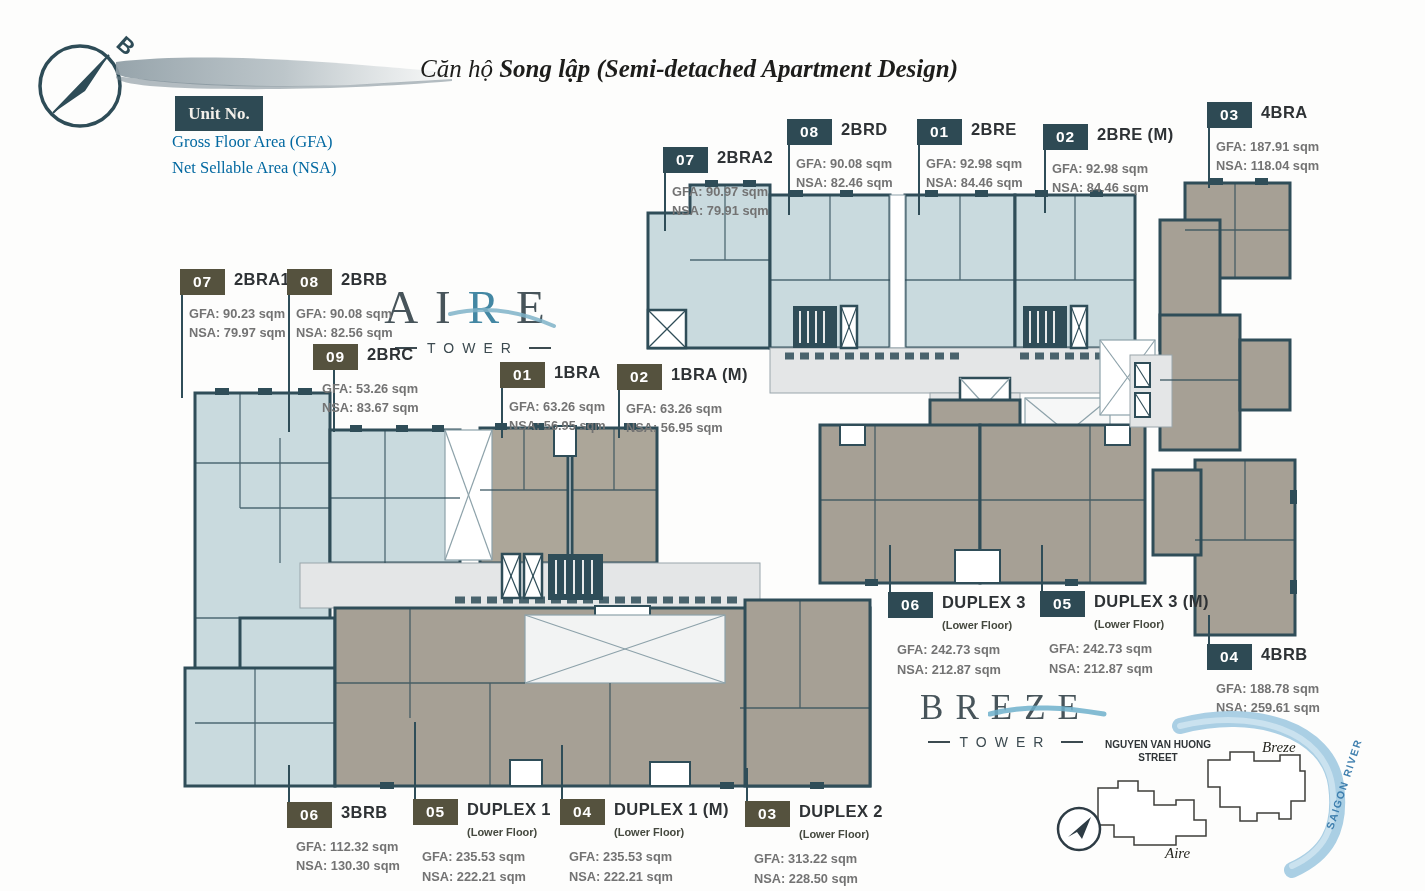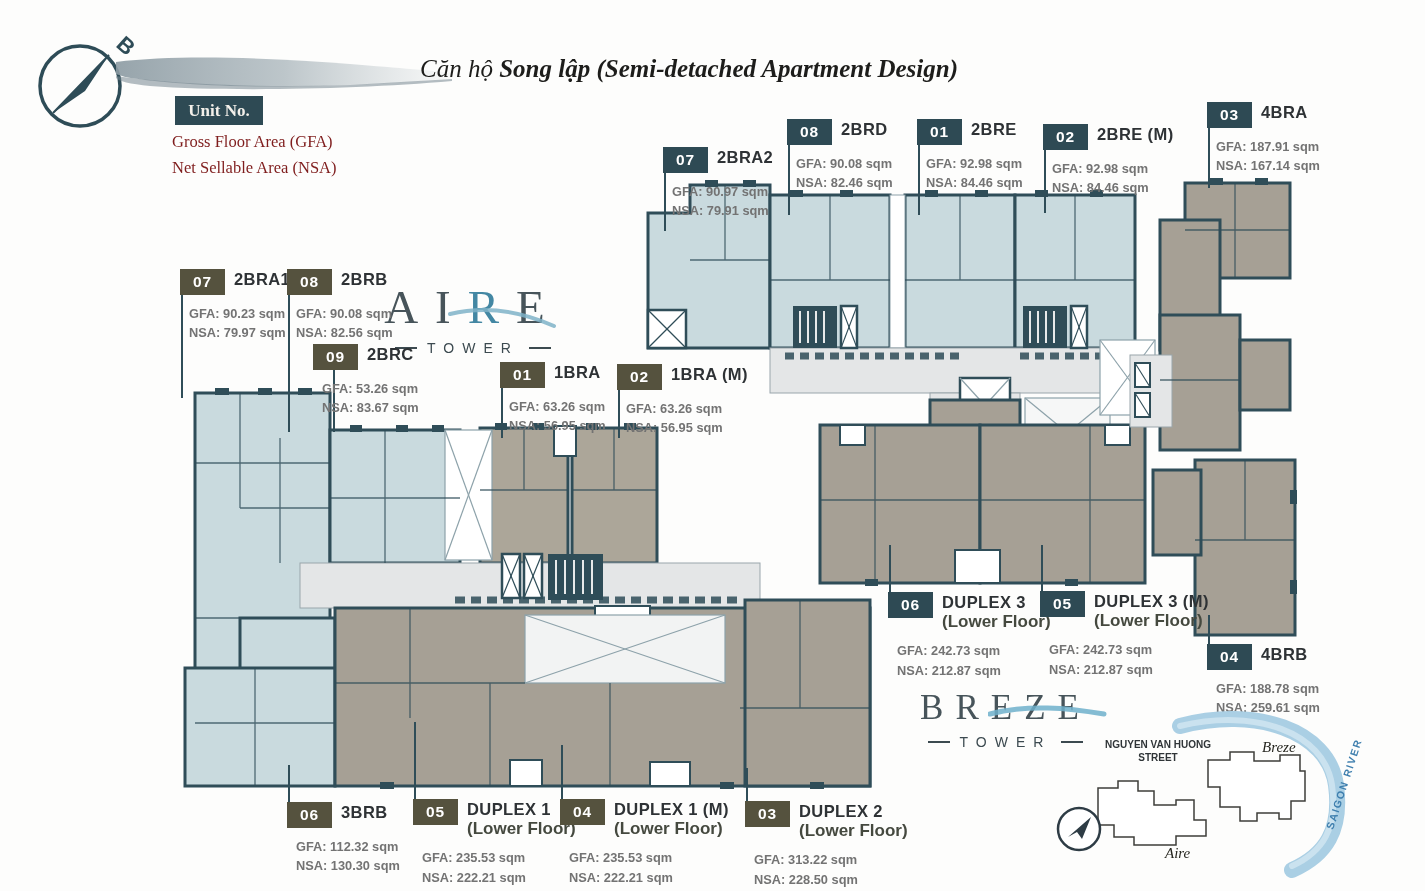--- a/index.html
+++ b/index.html
@@ -13,27 +13,27 @@
 
   
   .title{
     position:absolute;left:420px;top:55px;width:600px;text-align:left;
     font-family:"Liberation Serif", serif;font-style:italic;
     font-size:25px;color:#1d1d1b;white-space:nowrap;
   }
   .title .t-main{font-weight:bold;}
 
   .legend-chip{
-    position:absolute;left:175px;top:96px;width:88px;height:29px;
+    position:absolute;left:175px;top:96px;width:88px;height:35px;
     background:#2e4a54;display:flex;align-items:center;justify-content:center;
     color:#f3f0ea;font-family:"Liberation Serif", serif;font-weight:bold;font-size:17px;
   }
   .legend-line{
     position:absolute;left:172px;
-    font-family:"Liberation Serif", serif;font-size:16.5px;color:#7f1d1d;
+    font-family:"Liberation Serif", serif;font-size:16.5px;color:#0369a1;
   }
 
   
   .logo{position:absolute;text-align:center;}
   .logo .word{
     font-family:"Liberation Serif", serif;color:#47545a;white-space:nowrap;
   }
   .logo .accent{color:#4387a3;}
   .logo-sub{
     display:flex;align-items:center;justify-content:center;gap:10px;
@@ -51,21 +51,21 @@
   .chip-row{display:flex;align-items:flex-start;gap:9px;}
   .chip{
     min-width:45px;height:26px;box-sizing:border-box;padding:0 6px;
     display:flex;align-items:center;justify-content:center;
     color:#ffffff;font-weight:bold;font-size:15.5px;letter-spacing:1px;
   }
   .aire .chip{background:#55523e;}
   .breze .chip{background:#2e4a54;}
   .lblblock{padding-top:2px;}
   .unit-type{font-weight:bold;font-size:16.5px;color:#2e3235;letter-spacing:.4px;line-height:1.05;white-space:nowrap;}
-  .unit-sub{font-size:17px;color:#45493f;font-weight:bold;margin-top:1px;white-space:nowrap;}
+  .unit-sub{font-size:11px;color:#45493f;font-weight:bold;margin-top:8px;white-space:nowrap;}
   .areas{margin-top:9px;margin-left:9px;font-size:12.8px;font-weight:bold;color:#737373;line-height:1.5;white-space:nowrap;}
   .leader{position:absolute;width:2px;background:#2f4d58;}
 </style>
 </head>
 <body>
 
 <svg class="abs" style="left:12px;top:12px" width="130" height="130" viewBox="0 0 130 130">
   <circle cx="68" cy="74" r="40" fill="none" stroke="#2e4c57" stroke-width="3.5"></circle>
   <polygon points="97,43 73,79 41,101 73,69" fill="#2e4c57"></polygon>
   <polygon points="97,43 73,69 41,101" fill="#ffffff" stroke="#2e4c57" stroke-width="2"></polygon>
@@ -407,21 +407,21 @@
 
 <div class="callout breze" style="left:1207px;top:102px">
   <div class="chip-row">
     <div class="chip">03</div>
     <div class="lblblock">
         <div class="unit-type">4BRA</div>
       </div>
   </div>
   <div class="areas">
     <div>GFA: 187.91 sqm</div>
-      <div>NSA: 167.14 sqm</div>
+      <div>NSA: 118.04 sqm</div>
   </div>
 </div>
 
 <div class="callout aire" style="left:180px;top:269px">
   <div class="chip-row">
     <div class="chip">07</div>
     <div class="lblblock">
         <div class="unit-type">2BRA1</div>
       </div>
   </div>

